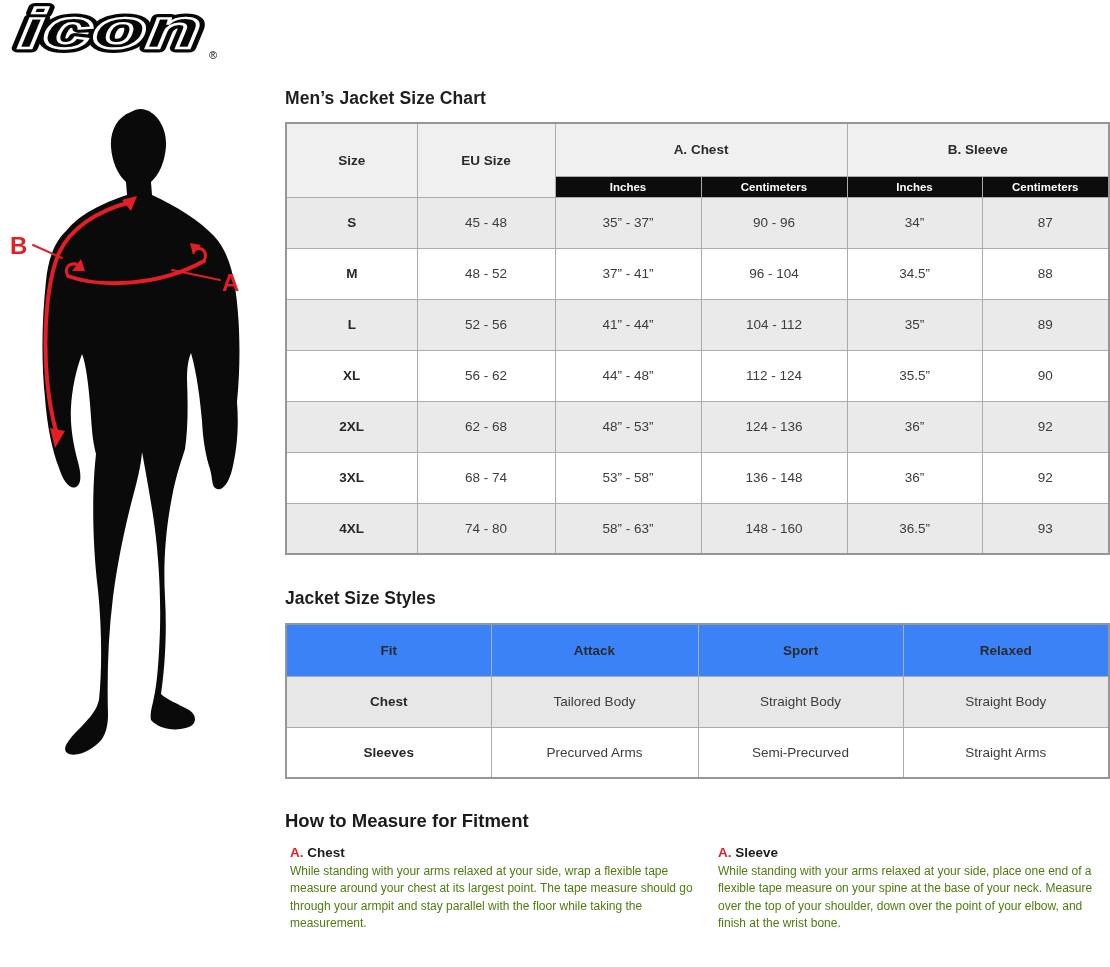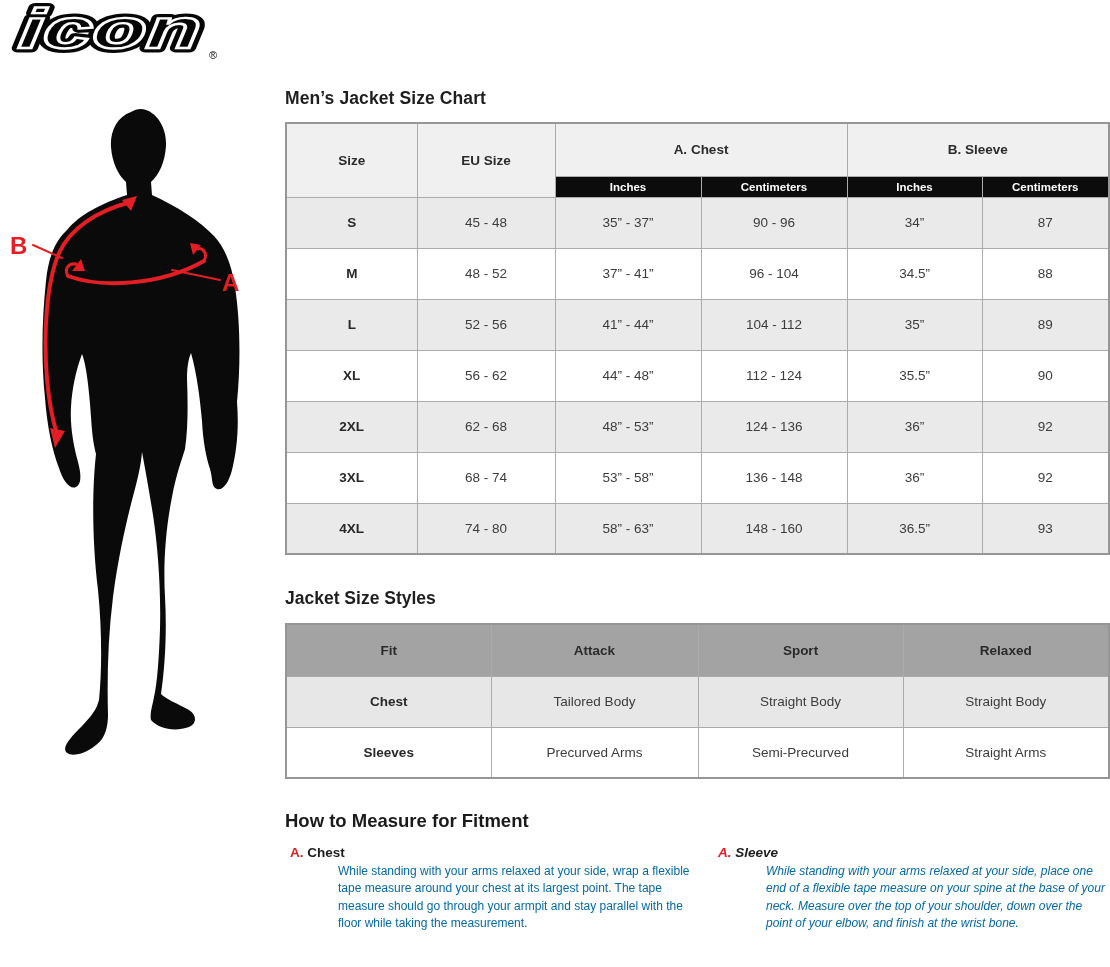--- a/index.html
+++ b/index.html
@@ -44,34 +44,34 @@
     font-size: 17.5px; font-weight: bold; color: #1e1e1e;
   }
   .styles-table {
     position: absolute; left: 0; top: 623px;
     width: 823px; border-collapse: collapse; table-layout: fixed;
     border: 2px solid #969696;
   }
   .styles-table th, .styles-table td {
     border: 1px solid #ababab; text-align: center; vertical-align: middle;
   }
-  .styles-table th { height: 52px; background: #a3a3a3; color: #2b2b2b; font-size: 13.5px; font-weight: bold; }
+  .styles-table th { height: 52px; background: #3b82f6; color: #2b2b2b; font-size: 13.5px; font-weight: bold; }
   .styles-table td { height: 51px; font-size: 13.5px; color: #3c3c3c; background: #ffffff; }
   .styles-table tbody tr:first-child td { background: #e8e7e7; }
   .styles-table td.fit-col { font-weight: bold; color: #282828; }
   .measure-title {
     position: absolute; left: 0; top: 810px;
     font-size: 18.5px; font-weight: bold; color: #1a1a1a;
   }
   .measure-cols { position: absolute; left: 0; top: 845px; width: 823px; display: flex; }
   .measure-col.left  { width: 408px; margin-right: 20px; padding-left: 5px; }
-  .measure-col.right { flex: 1; padding-left: 5px; font-style: italic; }
+  .measure-col.right { flex: 1; padding-left: 5px; }
   .m-label { font-size: 13.5px; font-weight: bold; color: #1c1c1c; }
   .m-label .red { color: #e31e25; }
-  .m-text { margin-top: 3px; font-size: 12px; line-height: 1.45; color: #0369a1; margin-left: 48px; }
+  .m-text { margin-top: 3px; font-size: 12px; line-height: 1.45; color: #4d7c0f; }
   .disclaimer {
     position: absolute; left: 2px; top: 938px;
     font-size: 11px; color: #4a4a4a; line-height: 1.3;
   }
 </style>
 </head>
 <body>
 
 <div class="page">
 

